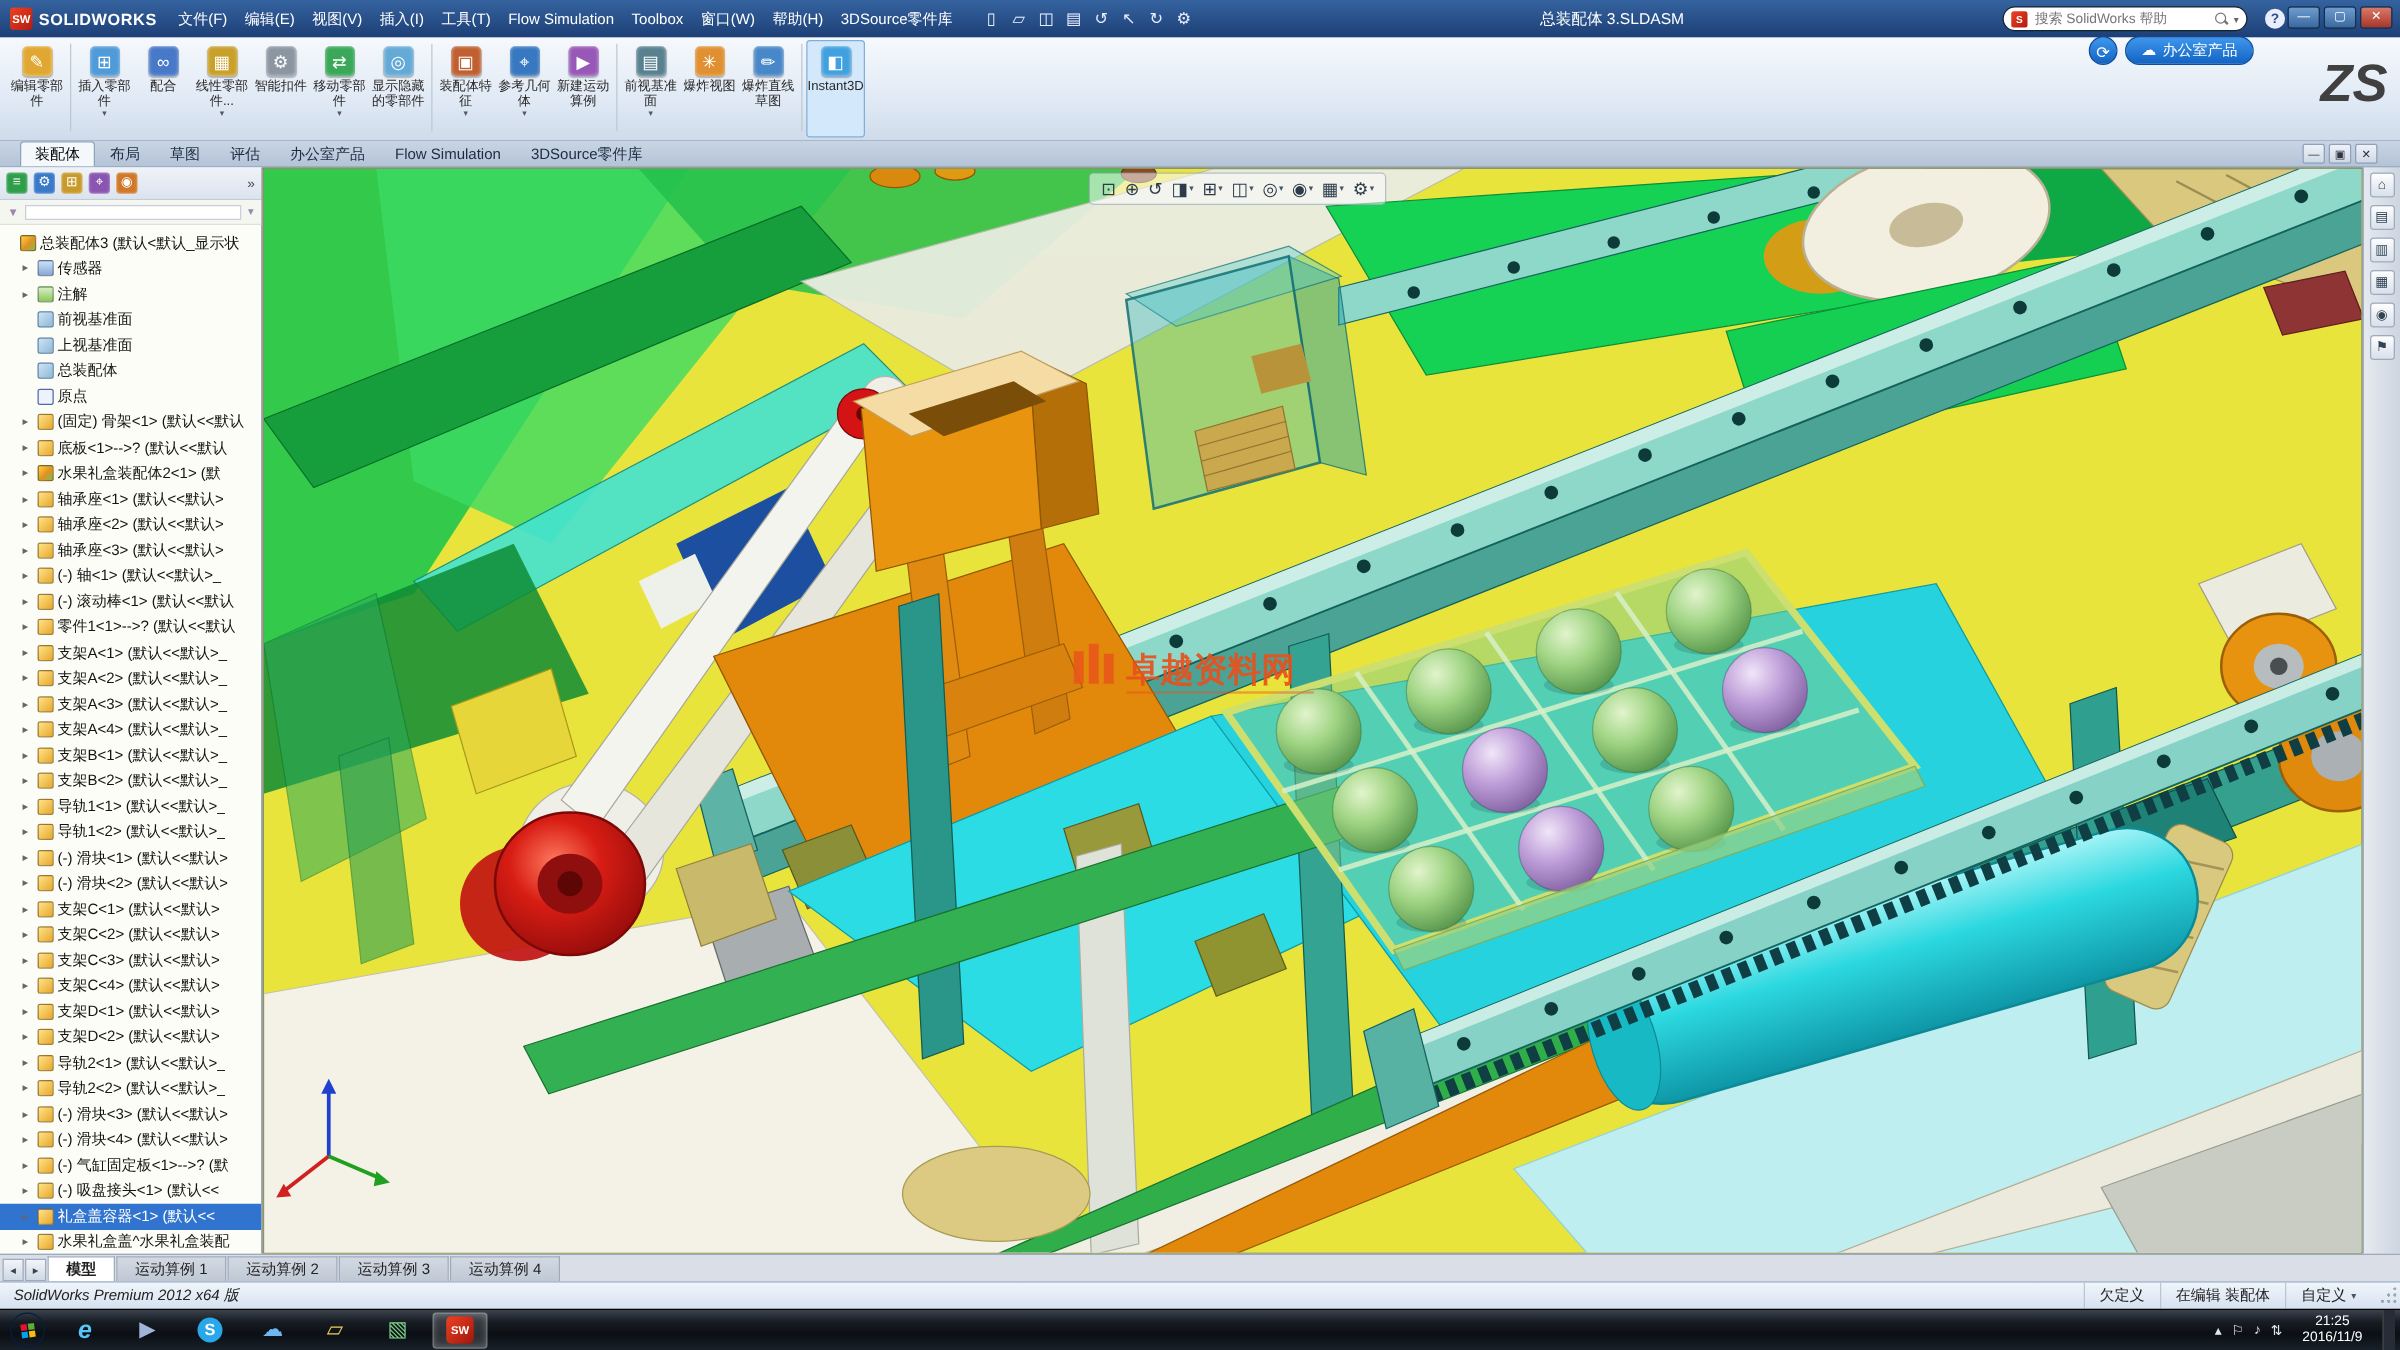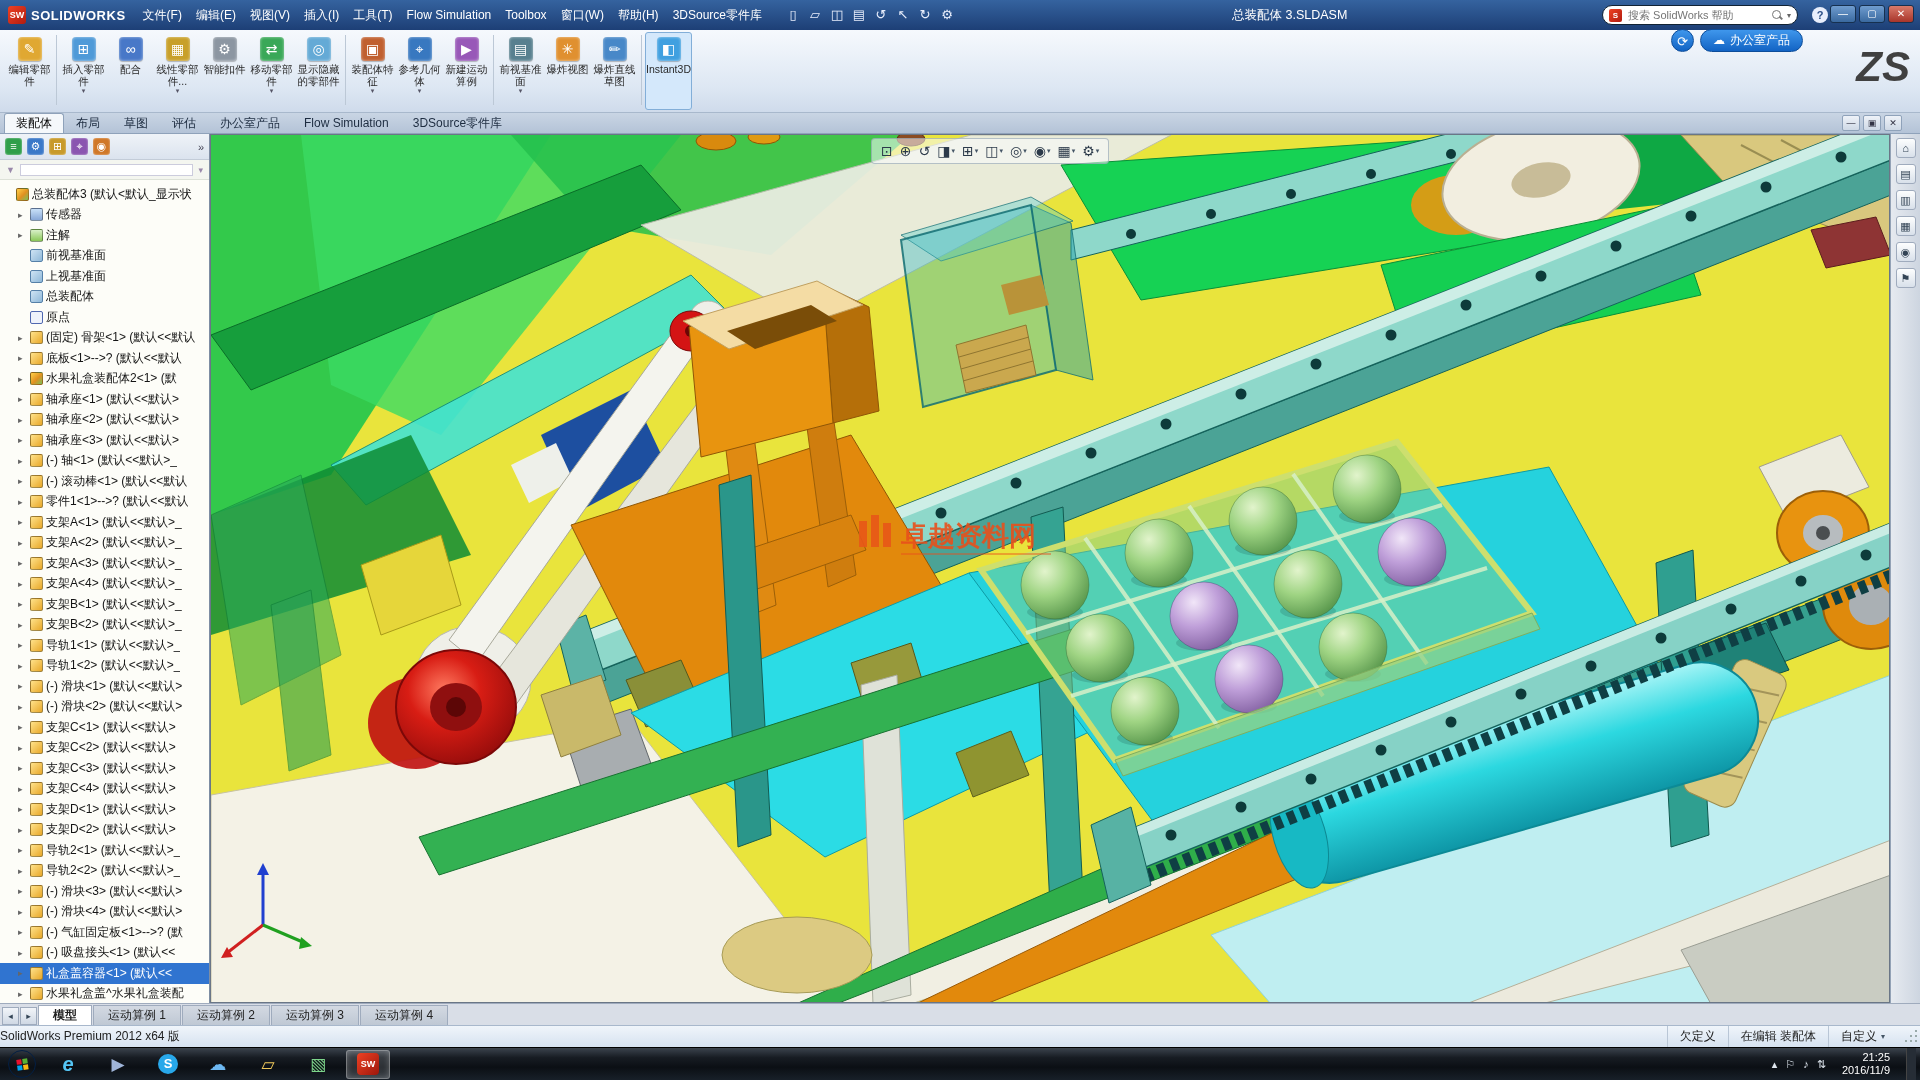--- a/index.html
+++ b/index.html
@@ -46,21 +46,21 @@
   .rbtn.active{background:#d4e8fb;border-color:#82aed8;}
   .ric{width:24px;height:24px;border-radius:4px;color:#fff;font-size:14px;line-height:24px;text-align:center;margin:2px 0 2px;flex:none;
     box-shadow:inset 0 0 3px rgba(255,255,255,.6),0 1px 1px rgba(0,0,0,.25);}
   .rlabel{font-size:10.5px;line-height:12px;color:#2a2a2a;text-align:center;max-height:37px;overflow:hidden;word-break:break-all;}
   .rdd{font-size:7px;color:#556;}
   .rsep{width:1px;height:70px;background:#bcc8d6;margin:3px 3px 0;}
   .ribbon-mark{position:absolute;right:10px;top:32px;font-size:42px;font-style:italic;font-weight:bold;color:#404040;line-height:70px;}
 
   
   .cmdtabs{position:absolute;left:0;top:113px;width:1920px;height:21px;
-    background:linear-gradient(#c9d5e4,#b4c3d7);display:flex;align-items:flex-end;padding-left:4px;border-bottom:1px solid #8fa2ba;}
+    background:linear-gradient(#c9d5e4,#b4c3d7);display:flex;align-items:flex-end;padding-left:16px;border-bottom:1px solid #8fa2ba;}
   .cmtab{padding:0 11px;font-size:12px;line-height:19px;color:#1d2c40;border:1px solid transparent;border-bottom:none;border-radius:3px 3px 0 0;}
   .cmtab.active{background:#f5f8fb;border-color:#8fa2ba;color:#000;}
   .docbtns{position:absolute;right:18px;top:2px;display:flex;gap:3px;}
   .docbtn{width:18px;height:16px;background:linear-gradient(#eef2f8,#cfd9e6);border:1px solid #8fa2ba;border-radius:2px;
     font-size:9px;text-align:center;line-height:14px;color:#334;}
 
   
   .fpanel{position:absolute;left:0;top:134px;width:210px;height:869px;background:#fdfdf8;border-right:1px solid #7e8ea4;}
   .fp-toolbar{height:26px;display:flex;align-items:center;gap:5px;padding:0 5px;background:linear-gradient(#eff3f8,#dbe3ee);border-bottom:1px solid #c3ccd8;}
   .fpchip{width:17px;height:17px;border-radius:3px;color:#fff;font-size:11px;line-height:17px;text-align:center;flex:none;
@@ -95,21 +95,21 @@
   .tpi{width:20px;height:20px;border-radius:3px;background:linear-gradient(#fdfefe,#d8e0ea);border:1px solid #9fabbd;font-size:11px;text-align:center;line-height:18px;color:#345;}
 
   
   .modeltabs{position:absolute;left:0;top:1003px;width:1920px;height:22px;background:#d9dee7;border-top:1px solid #9fabbd;display:flex;align-items:flex-end;padding-left:2px;}
   .mnav{width:17px;height:18px;background:linear-gradient(#f2f5f9,#cfd8e4);border:1px solid #9fabbd;font-size:9px;text-align:center;line-height:16px;color:#345;margin-right:1px;}
   .mtab{padding:0 14px;font-size:12px;line-height:19px;color:#222;background:linear-gradient(#d3d9e2,#bfc8d4);border:1px solid #9fabbd;border-bottom:none;border-radius:0 0 0 0;margin-right:1px;}
   .mtab.active{background:#fff;font-weight:bold;}
 
   
   .statusbar{position:absolute;left:0;top:1025px;width:1920px;height:22px;background:linear-gradient(#f0f5fb,#d6e2f0);border-top:1px solid #a8b8cc;display:flex;align-items:center;font-size:12px;color:#222;}
-  .sb-left{padding-left:0;}
+  .sb-left{padding-left:11px;font-style:italic;}
   .sb-right{margin-left:auto;display:flex;align-items:center;height:100%;}
   .sb-item{padding:0 12px;border-left:1px solid #b9c6d6;line-height:21px;display:flex;align-items:center;gap:4px;}
   .sb-caret{font-size:8px;color:#456;}
   .sb-grip{width:14px;height:14px;margin:0 3px 0 6px;background:
     radial-gradient(circle at 3px 11px,#9aa 1.2px,transparent 1.4px),
     radial-gradient(circle at 8px 11px,#9aa 1.2px,transparent 1.4px),
     radial-gradient(circle at 8px 6px,#9aa 1.2px,transparent 1.4px),
     radial-gradient(circle at 13px 11px,#9aa 1.2px,transparent 1.4px),
     radial-gradient(circle at 13px 6px,#9aa 1.2px,transparent 1.4px),
     radial-gradient(circle at 13px 1px,#9aa 1.2px,transparent 1.4px);}
@@ -127,21 +127,21 @@
   .ai{font-size:17px;color:#dde;}
   .ai-ie{color:#55c6f5;font-style:italic;font-weight:bold;font-size:20px;}
   .ai-dark{color:#9fb4d8;}
   .ai-skype{width:20px;height:20px;border-radius:50%;background:#28a8ea;color:#fff;font-weight:bold;font-size:13px;text-align:center;line-height:20px;}
   .ai-cloud{color:#6db8f2;}
   .ai-folder{color:#eec75a;}
   .ai-pic{color:#7cd48a;}
   .ai-sw{width:22px;height:22px;border-radius:4px;background:linear-gradient(135deg,#ef4123,#9c170c);color:#fff;font-size:9px;font-weight:bold;text-align:center;line-height:22px;}
   .tray{margin-left:auto;display:flex;align-items:center;gap:8px;padding-right:4px;}
   .tri{color:#dfe6ee;font-size:11px;}
-  .clock{color:#fff;font-size:11px;line-height:13px;text-align:right;padding:0 8px;}
+  .clock{color:#fff;font-size:11px;line-height:13px;text-align:center;padding:0 8px;}
   .sliver{width:10px;height:33px;border-left:1px solid #444;background:linear-gradient(90deg,#20262e,#31394:3px);background:#262d36;}
 </style>
 </head>
 <body>
 
 <div id="app">
 
   <div class="titlebar">
     <div class="logo">
       <span class="logo-mark">SW</span>

